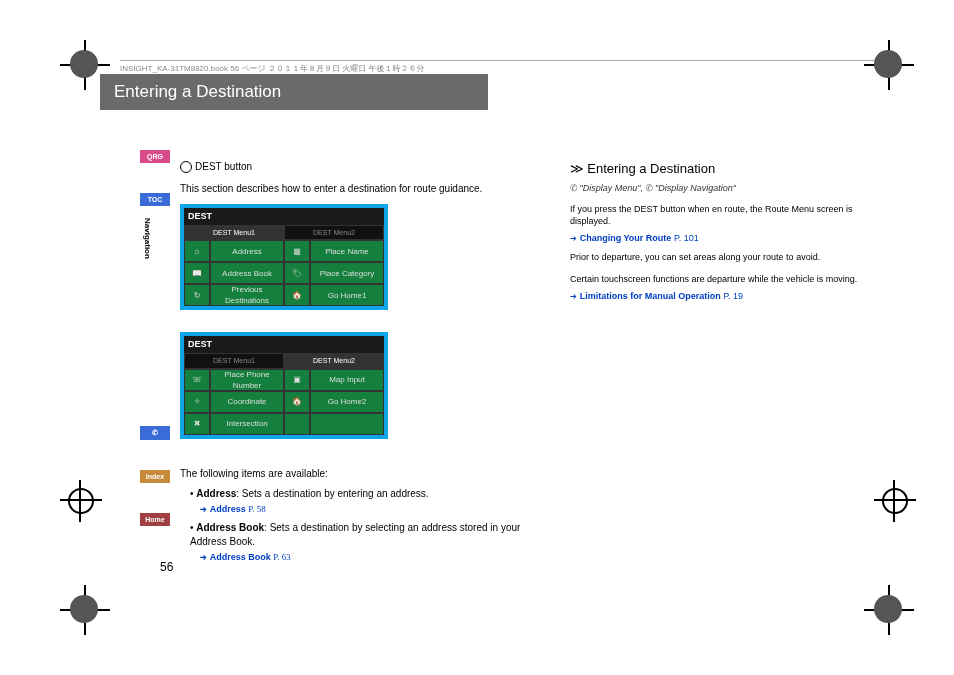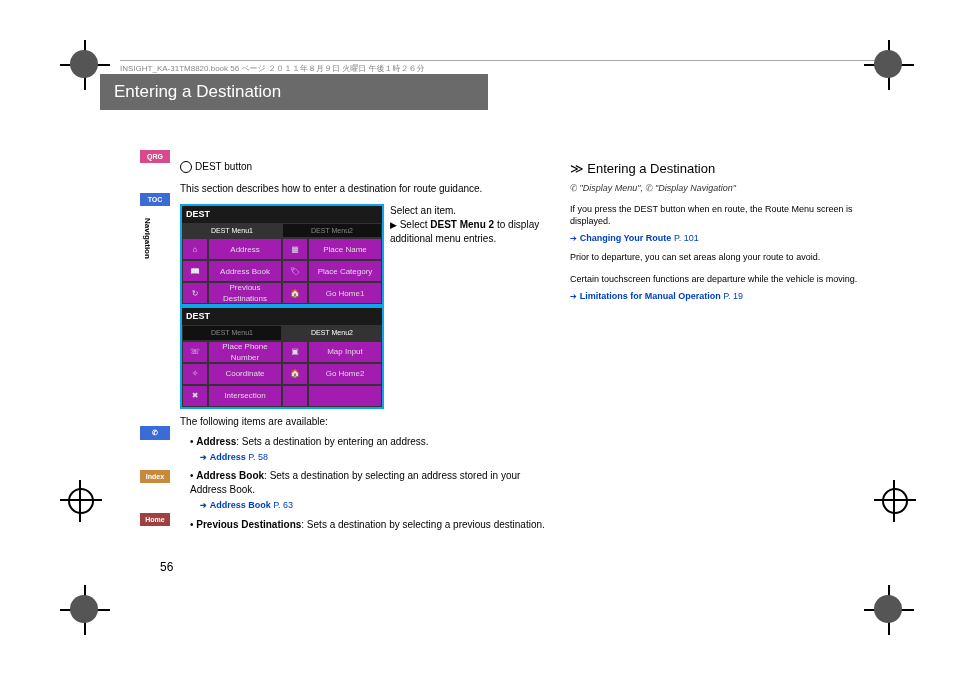--- a/index.html
+++ b/index.html
@@ -90,46 +90,46 @@
   left: 180px;
   top: 160px;
   width: 370px;
   font-size: 10px;
   line-height: 1.4;
   color: #000;
 }
 .content .sub { font-size: 10px; margin-bottom: 8px; }
 .screens { float: left; margin-right: 8px; width: 200px; margin-bottom:6px;}
 .screen {
-  background: #a21caf;
+  background: #15803d;
   width: 200px;
-  margin-bottom: 0;
+  margin-bottom: 22px;
   font-size: 8px;
   color: #ccc;
-  border: 2px solid #0ea5e9;
+  border: 4px solid #0ea5e9;
 }
 .screen .sh {
   background: #1a1a1a;
   color: #fff;
   padding: 2px 4px;
   font-size: 9px;
   font-weight: bold;
 }
 .screen .tabs-row { display:flex; background:#111; }
 .screen .stab { flex:1; text-align:center; padding:2px 0; font-size:7px; color:#888; border:1px solid #333;}
 .screen .stab.active { background:#333; color:#fff; }
 .screen .row { display:flex; height:22px; }
 .screen .cell { flex:1; display:flex; align-items:center; justify-content:center; text-align:center; border:1px solid #333; font-size:8px; color:#ddd; padding:0 2px;}
 .screen .icn { width:20px; flex:0 0 20px; }
 .below { clear:both; }
 .body-text { font-size: 10px; margin-top: 6px; }
 .bullet { margin-left: 10px; margin-top: 6px; font-size: 10px; }
 .bullet b { font-weight: bold; }
 .link-ref { color: #0040c0; font-size: 9px; font-weight: bold; margin-left: 20px; display:block; margin-top:2px;}
-.link-ref .pnum { color:#0040c0; font-weight:normal;}
+.link-ref .pnum { color:#0040c0; font-weight:normal;font-family:Liberation Serif, serif;}
 .arrow-ico { color:#0040c0; margin-right:3px; font-size:8px;}
 .rightcol {
   position: absolute;
   left: 570px;
   top: 160px;
   width: 300px;
   font-size: 9px;
   line-height: 1.4;
   color: #000;
 }
@@ -244,38 +244,30 @@
       </div>
       <div class="row">
         <div class="cell icn">✖</div>
         <div class="cell">Intersection</div>
         <div class="cell icn"></div>
         <div class="cell"></div>
       </div>
     </div>
   </div>
 
-  <div style="margin-left:210px; font-size:10px;">
-    <div>Select an item.</div>
-    <div>
-      <span class="tri">▶</span>
-      <span>Select </span><b>DEST Menu 2</b><span> to display additional menu entries.</span>
-    </div>
-  </div>
 
   <div class="below">
     <div class="body-text">The following items are available:</div>
 
     <div class="bullet">• <b>Address</b><span>: Sets a destination by entering an address.</span></div>
     <span class="link-ref"><span class="arrow-ico">➔</span><span>Address</span> <span class="pnum">P. 58</span></span>
 
     <div class="bullet">• <b>Address Book</b><span>: Sets a destination by selecting an address stored in your Address Book.</span></div>
     <span class="link-ref"><span class="arrow-ico">➔</span><span>Address Book</span> <span class="pnum">P. 63</span></span>
 
-    <div class="bullet">• <b>Previous Destinations</b><span>: Sets a destination by selecting a previous destination.</span></div>
   </div>
 </div>
 
 <div class="rightcol">
   <div class="rtitle">≫ <span>Entering a Destination</span></div>
   <div class="voice">
     <span class="vicn">✆</span><span>"Display Menu"</span>,
     <span class="vicn">✆</span><span>"Display Navigation"</span>
   </div>
   <div class="para">If you press the DEST button when en route, the Route Menu screen is displayed.</div>

